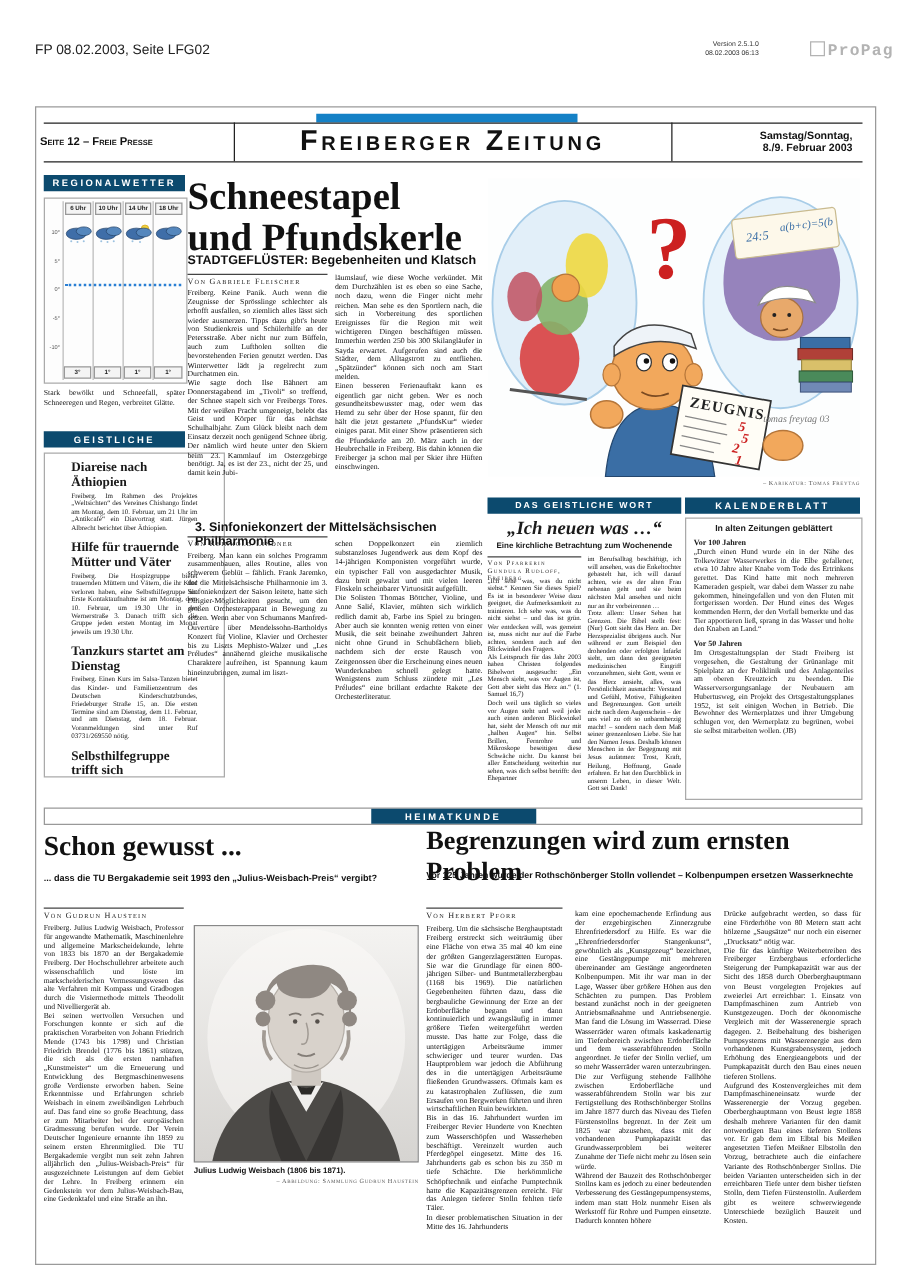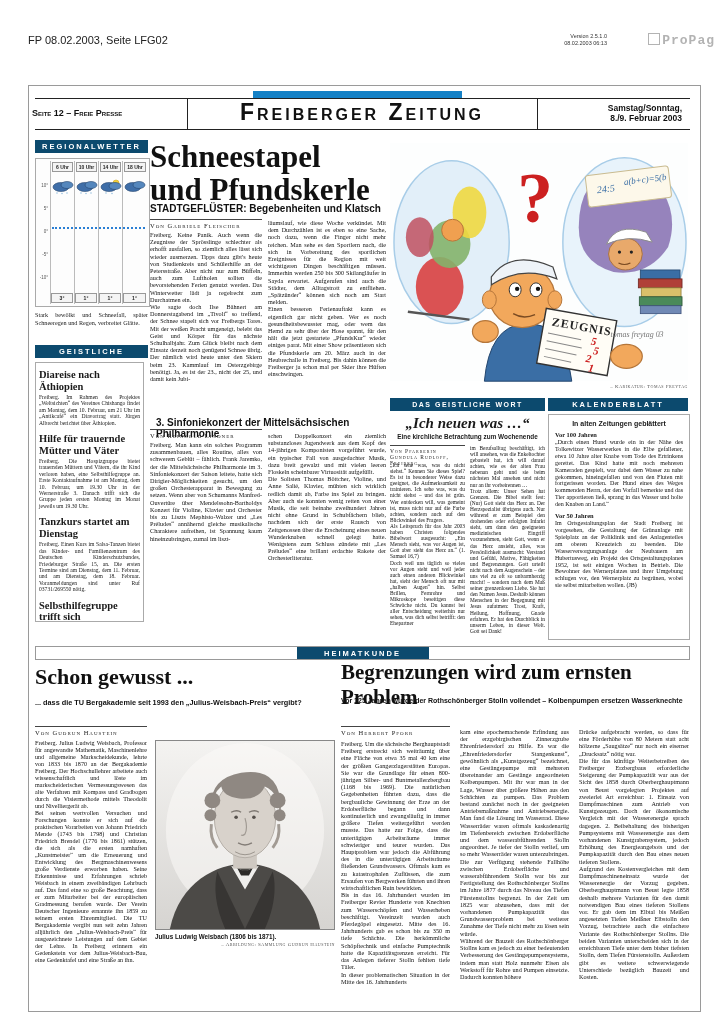--- a/index.html
+++ b/index.html
@@ -26,21 +26,21 @@
        font-size:7.5px;letter-spacing:2px;text-align:left;display:flex;align-items:center;justify-content:center;}
   
   .wx-box{border:1px solid #aaa;background:#fdfdfd;}
   .wx-head,.wx-temp{border:1px solid #999;background:#f4f4f4;font-family:"Liberation Sans",sans-serif;
        font-weight:bold;font-size:5px;text-align:center;line-height:8px;color:#222;}
   .wx-axis{font-family:"Liberation Sans",sans-serif;font-size:4.5px;color:#555;text-align:right;}
   .wx-panel{border-left:1px solid #bbb;}
   .wx-caption{font-size:6.2px;line-height:7.6px;text-align:justify;color:#222;}
   .dotline{border-top:2px dotted #2a7fd4;}
   
-  .newsbox{border:1px solid #aaa;padding:6px 3px;overflow:hidden;}
+  .newsbox{border:1px solid #aaa;padding:6px 21px;overflow:hidden;}
   .news-title{font-weight:bold;font-size:10.5px;line-height:11.5px;margin:0 0 2px 0;}
   .news-body{font-size:5.6px;line-height:6.4px;text-align:justify;margin:0 0 7px 0;}
   
   .headline{font-weight:bold;color:#111;}
   .kicker{font-family:"Liberation Sans",sans-serif;font-weight:bold;font-size:10px;color:#111;}
   .subhead{font-family:"Liberation Sans",sans-serif;font-weight:bold;color:#111;}
   .byline{border-top:1px solid #444;font-variant:small-caps;font-size:6.5px;letter-spacing:1px;
           color:#222;padding-top:2px;white-space:pre-line;}
   .bodytext{font-size:6.2px;line-height:7.2px;text-align:justify;white-space:pre-wrap;overflow:hidden;color:#111;}
   .credit{font-variant:small-caps;font-size:5px;letter-spacing:0.5px;color:#555;text-align:right;}

